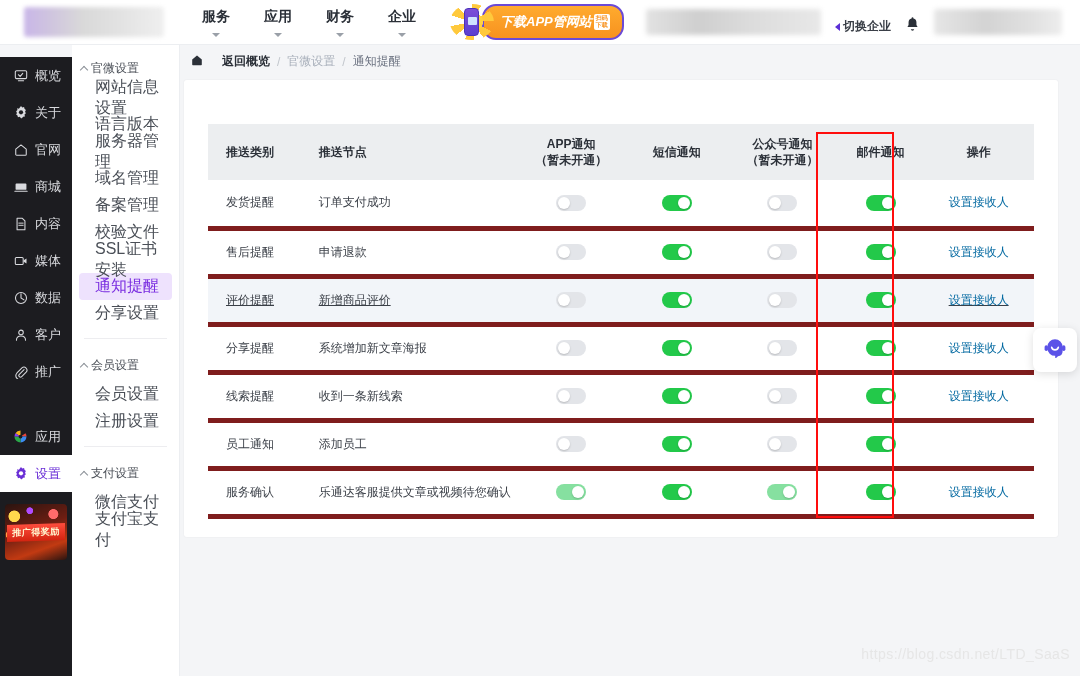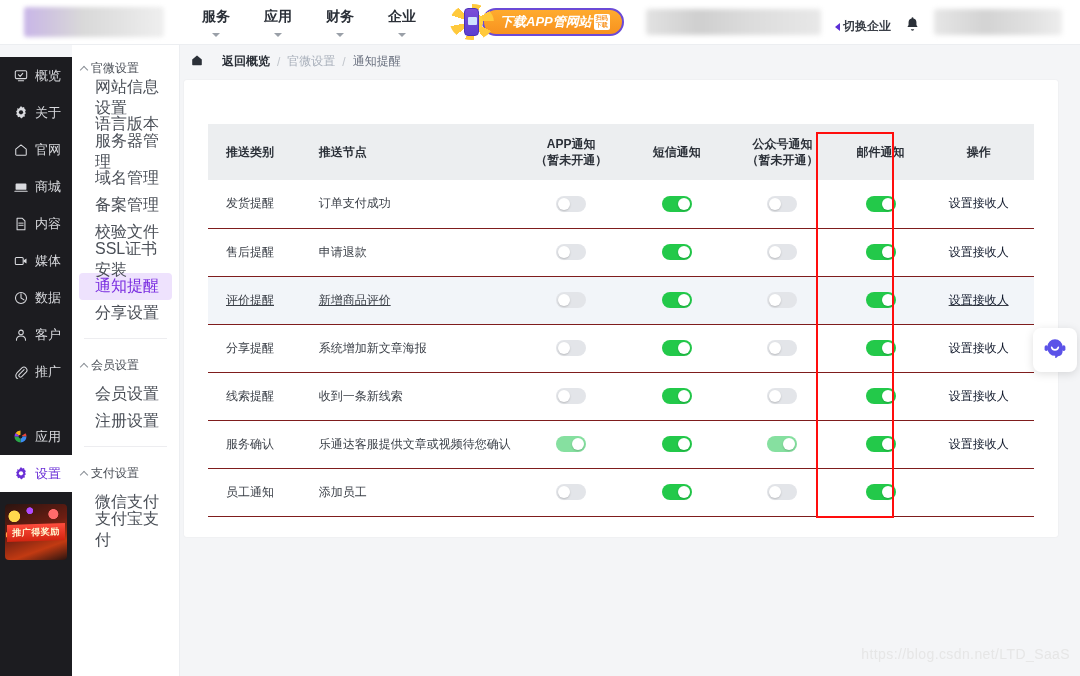--- a/index.html
+++ b/index.html
@@ -49,21 +49,21 @@
   .promo-phone {
     position: absolute; left: 14px; top: 1px; width: 15px; height: 28px;
     background: linear-gradient(180deg,#7b4dd8,#5b3fd0); border-radius: 4px;
     border: 1px solid #4b32b8;
   }
   .promo-phone::after {
     content:""; position:absolute; left:3px; top:8px; width:9px; height:8px;
     background:#cfe3ff; border-radius:1px;
   }
   .promo-btn {
-    margin-left: 32px; height: 28px; padding: 0 12px 0 16px;
+    margin-left: 32px; height: 36px; padding: 0 12px 0 16px;
     background: linear-gradient(180deg,#ffab2e,#f7921f);
     border: 2px solid #6b4ad6; border-radius: 14px;
     display: flex; align-items: center; gap: 2px;
     color: #fff; font-size: 13px; font-weight: bold; font-style: italic;
     white-space: nowrap;
   }
   .promo-badge {
     background: #fff; color: #f7921f; border-radius: 2px;
     font-size: 6px; font-style: normal; line-height: 7px;
     padding: 1px 2px; text-align: center; font-weight: bold;
@@ -170,40 +170,40 @@
   }
   table.notif thead th.c1 { width: 110px; text-align: left; padding-left: 18px; }
   table.notif thead th.c2 { width: 196px; text-align: left; }
   table.notif thead th.c3 { width: 110px; }
   table.notif thead th.c4 { width: 100px; }
   table.notif thead th.c5 { width: 110px; }
   table.notif thead th.c6 { width: 85px; }
   table.notif thead th.c7 { width: 110px; }
   table.notif tbody td {
     height: 48px; font-size: 12px; color: #3a3f47; text-align: center;
-    border-bottom: 1px solid #7f1d1d; padding: 0;
+    border-bottom: 5px solid #7f1d1d; padding: 0;
   }
   table.notif tbody td.c1 { text-align: left; padding-left: 18px; }
   table.notif tbody td.c2 { text-align: left; }
   table.notif tbody tr.alt td { background: #f2f5f9; text-decoration: underline; }
 
   .tgl {
     display: inline-block; width: 30px; height: 16px; border-radius: 8px;
     background: #e3e5e9; position: relative; cursor: pointer; vertical-align: middle;
   }
   .tgl::after {
     content: ""; position: absolute; top: 2px; left: 2px;
     width: 12px; height: 12px; border-radius: 50%; background: #fff;
     box-shadow: 0 1px 2px rgba(0,0,0,0.18);
   }
   .tgl.on { background: #23c94a; }
   .tgl.on::after { left: 16px; }
   .tgl.on.light { background: #86e0a0; }
 
-  .link-action { color: #0f172a; font-size: 12px; cursor: pointer; }
+  .link-action { color: #0369a1; font-size: 12px; cursor: pointer; }
 
   .redbox {
     position: absolute; border: 2px solid #ff0d0d; pointer-events: none;
     left: 632px; top: 52px; width: 78px; height: 386px;
   }
 
   
   .svc-widget {
     position: absolute; right: 3px; top: 328px; width: 44px; height: 44px;
     background: #fff; border-radius: 8px; box-shadow: 0 2px 10px rgba(0,0,0,0.13);
@@ -536,37 +536,37 @@
             <td class="c1">线索提醒</td>
             <td class="c2">收到一条新线索</td>
             <td><span class="tgl"></span></td>
             <td><span class="tgl on"></span></td>
             <td><span class="tgl"></span></td>
             <td><span class="tgl on"></span></td>
             <td><span class="link-action">设置接收人</span></td>
           </tr>
 
           <tr>
+            <td class="c1">员工通知</td>
+            <td class="c2">添加员工</td>
+            <td><span class="tgl"></span></td>
+            <td><span class="tgl on"></span></td>
+            <td><span class="tgl"></span></td>
+            <td><span class="tgl on"></span></td>
+            <td><span class="link-action"></span></td>
+          </tr>
+
+          <tr>
             <td class="c1">服务确认</td>
             <td class="c2">乐通达客服提供文章或视频待您确认</td>
             <td><span class="tgl on light"></span></td>
             <td><span class="tgl on"></span></td>
             <td><span class="tgl on light"></span></td>
             <td><span class="tgl on"></span></td>
             <td><span class="link-action">设置接收人</span></td>
-          </tr>
-
-          <tr>
-            <td class="c1">员工通知</td>
-            <td class="c2">添加员工</td>
-            <td><span class="tgl"></span></td>
-            <td><span class="tgl on"></span></td>
-            <td><span class="tgl"></span></td>
-            <td><span class="tgl on"></span></td>
-            <td><span class="link-action"></span></td>
           </tr>
 
         </tbody>
       </table>
 
       <div class="redbox"></div>
     </div>
 
     <div class="watermark">https://blog.csdn.net/LTD_SaaS</div>
   </div>

